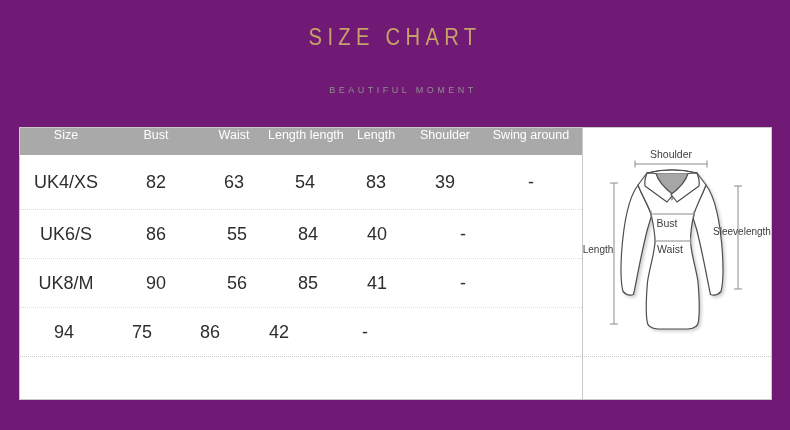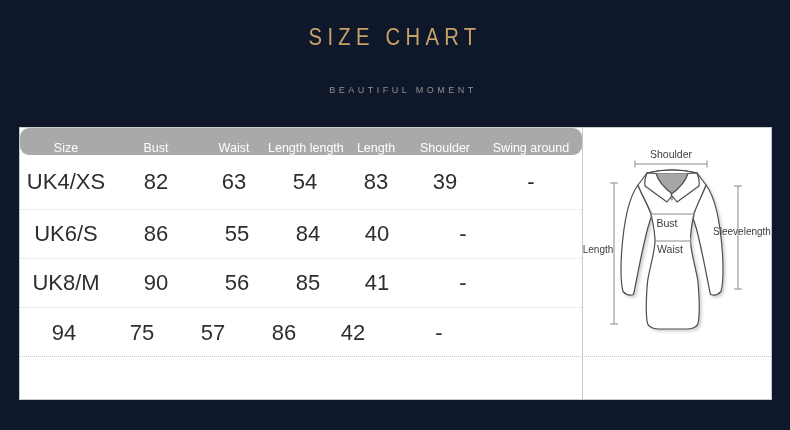--- a/index.html
+++ b/index.html
@@ -1,40 +1,40 @@
 <!DOCTYPE html>
 <html><head>
 <meta charset="utf-8">
 <style>
   * { margin:0; padding:0; box-sizing:border-box; }
   body { background:#fff; font-family:"Liberation Sans", sans-serif; }
-  .screen { position:relative; width:790px; height:430px; background:#0f172a; overflow:hidden; }
+  .screen { position:relative; width:790px; height:430px; background:#701a75; overflow:hidden; }
 
   .page-title {
     position:absolute; top:24px; left:0; width:790px;
     text-align:center; font-size:23px; font-weight:300;
     letter-spacing:6px; color:#c7a167;
     transform:scaleX(0.88); transform-origin:center;
   }
   .page-subtitle {
     position:absolute; top:85px; left:8px; width:790px;
     text-align:center; font-size:9px; letter-spacing:3.5px; color:#8f8f8f;
   }
 
   .content-box {
     position:absolute; left:19px; top:127px; width:753px; height:273px;
     border:1px solid #c9c9c9; background:#fff;
   }
 
   .table-area { position:absolute; left:0; top:0; width:562px; height:100%; }
-  .thead { display:flex; align-items:flex-end; height:27px; background:#a9a9a9;border-radius:9px; }
+  .thead { display:flex; align-items:flex-start; height:27px; background:#a9a9a9; }
   .th { color:#ffffff; font-size:12.5px; text-align:center; white-space:nowrap; overflow:visible; }
   .trow { display:flex; align-items:center; border-bottom:1px dotted #dcdcdc; }
   .trow.last { border-bottom:none; }
-  .td { font-size:22px; color:#2e2e2e; text-align:center; white-space:nowrap; }
+  .td { font-size:18px; color:#2e2e2e; text-align:center; white-space:nowrap; }
   .c0{width:92px}.c1{width:88px}.c2{width:68px}.c3{width:74px}.c4{width:68px}.c5{width:70px}.c6{width:102px}
   .h55{height:55px}.h49{height:49px}
 
   .full-dotted {
     position:absolute; left:0; right:0; top:228px; height:0;
     border-top:1px dotted #c6c6c6;
   }
 
   .diagram-area {
     position:absolute; left:562px; top:0; width:191px; height:100%;
@@ -89,21 +89,20 @@
         <div class="td c1">90</div>
         <div class="td c3">56</div>
         <div class="td c4">85</div>
         <div class="td c5">41</div>
         <div class="td c6">-</div>
       </div>
 
       <div class="trow h49 last">
         <div class="td c1">94</div>
         <div class="td c2">75</div>
-        <div class="td c3">57</div>
         <div class="td c4">86</div>
         <div class="td c5">42</div>
         <div class="td c6">-</div>
       </div>
     </div>
 
     <div class="diagram-area">
       <svg class="dress-svg" width="191" height="273" viewBox="0 0 191 273">
 
         <g class="dress-shape" stroke="#4d4d4d" stroke-width="1.2" fill="#ffffff" stroke-linejoin="round" stroke-linecap="round">

